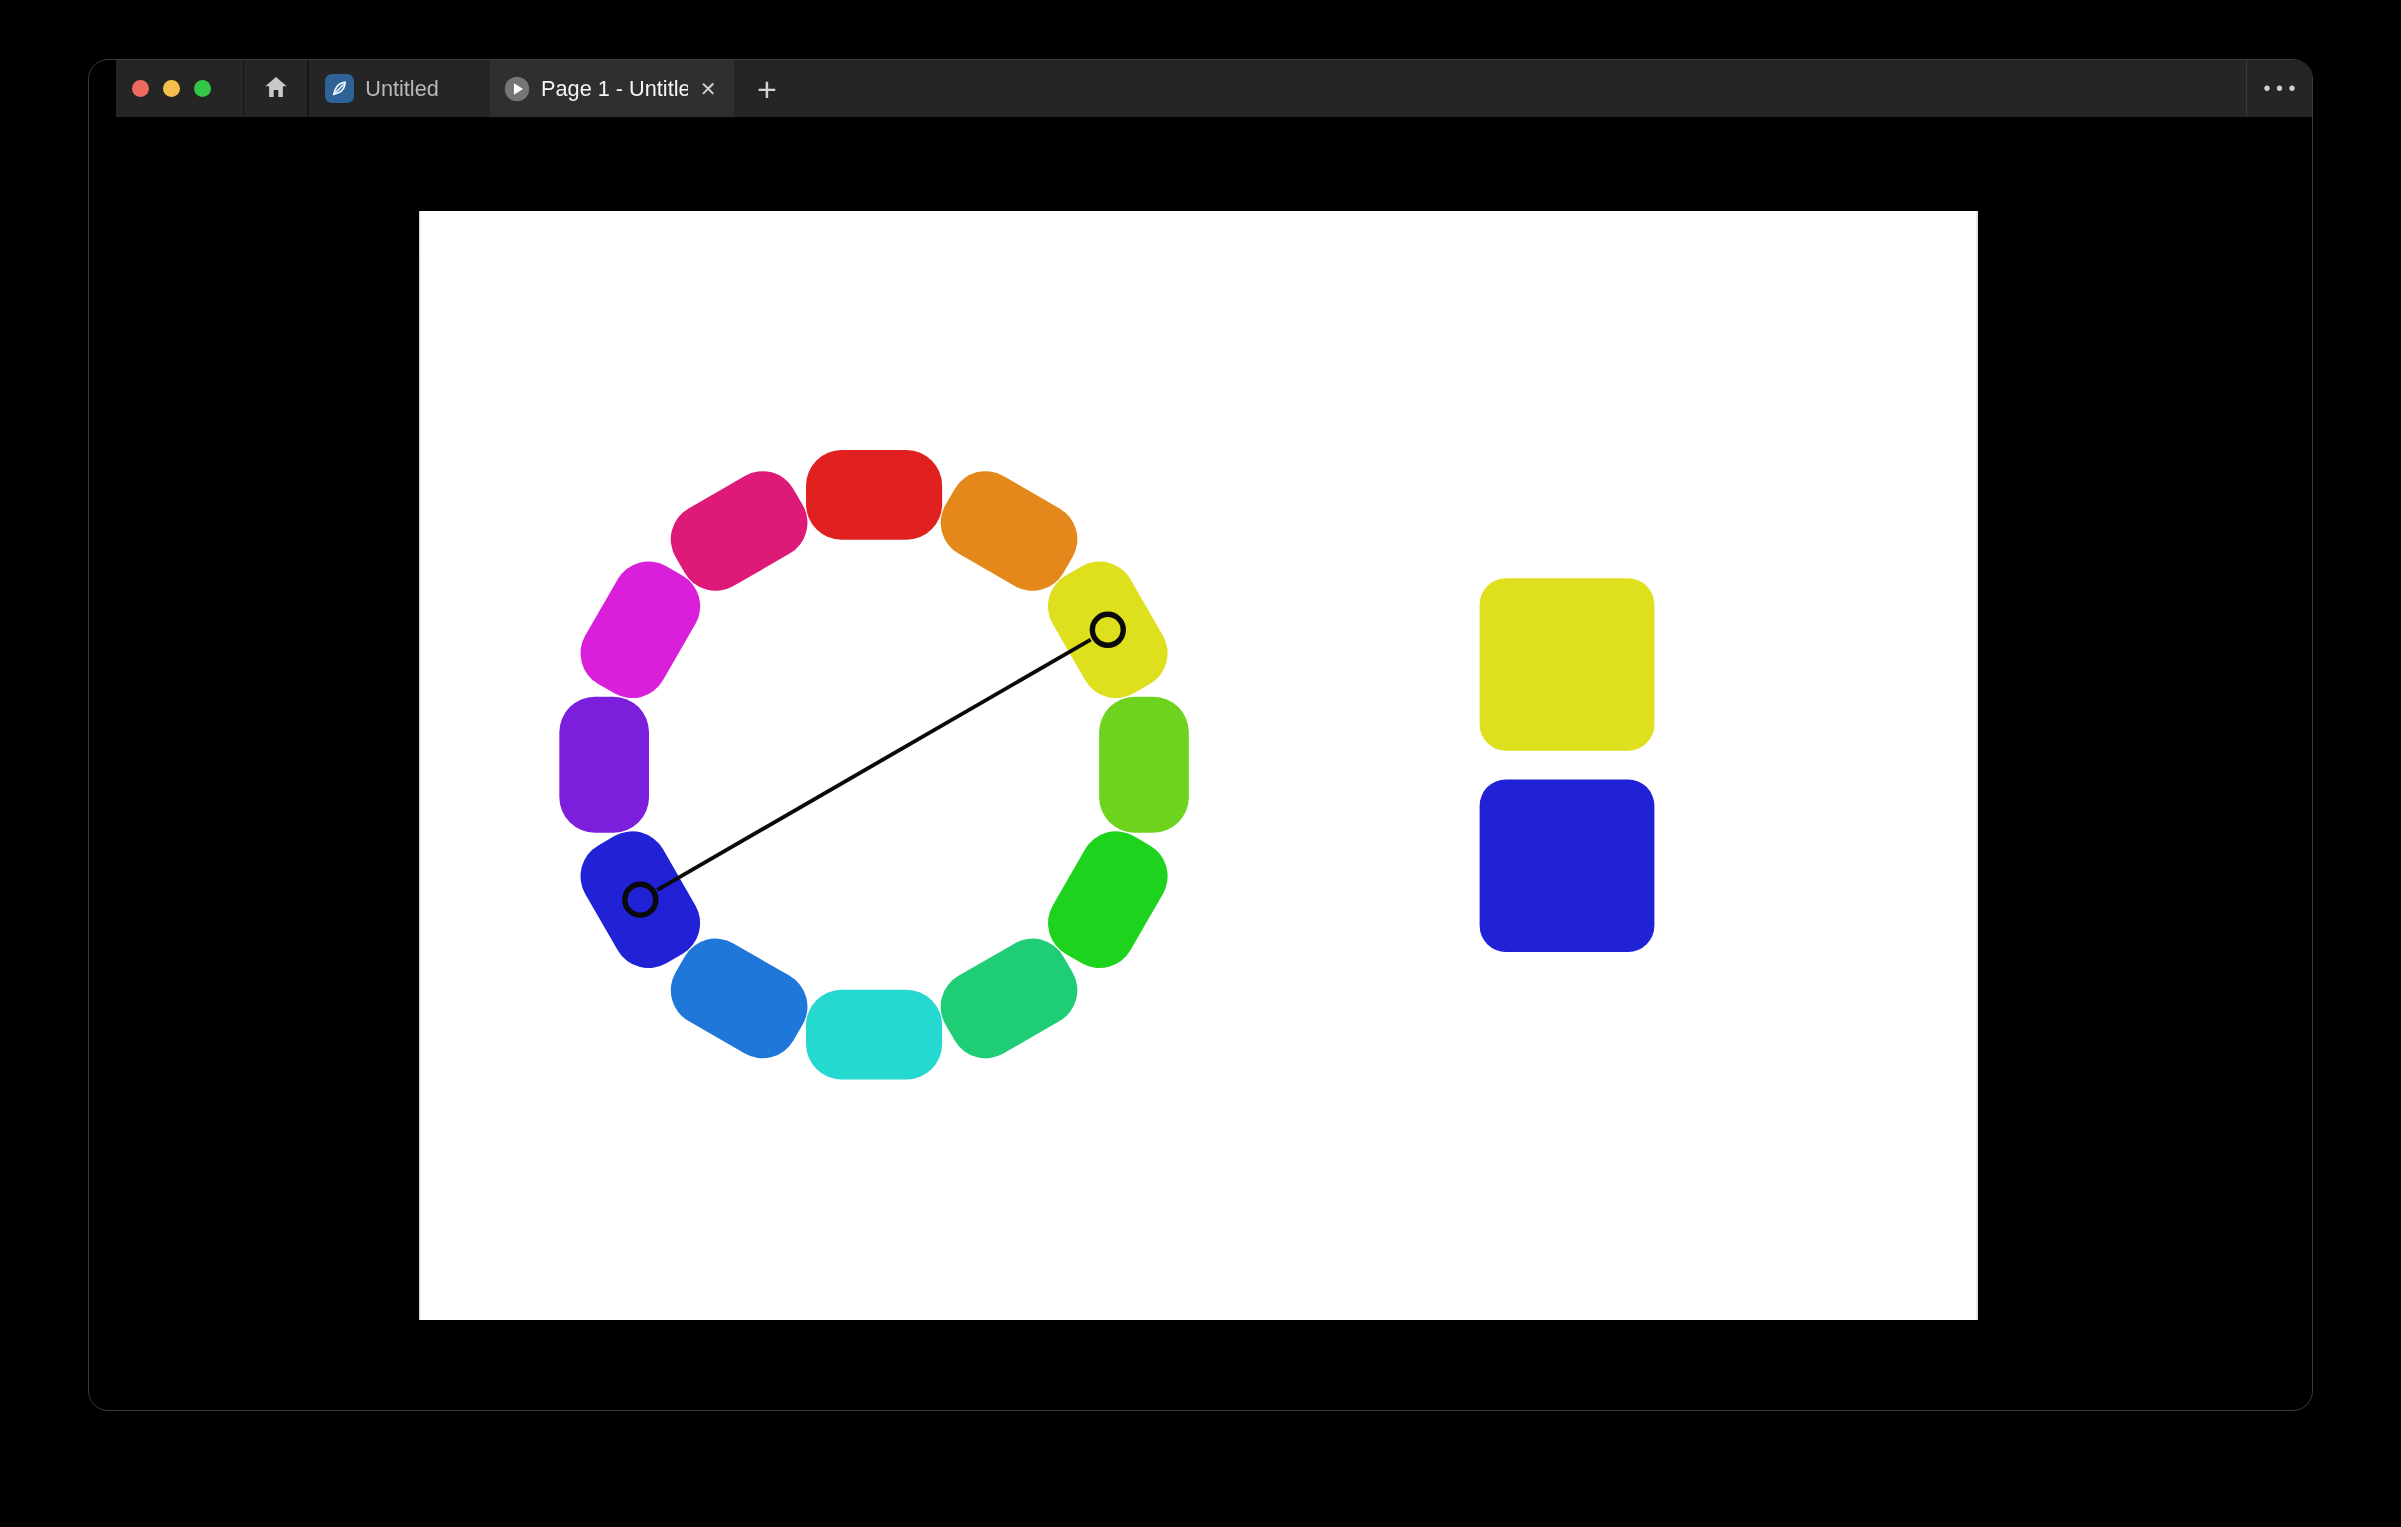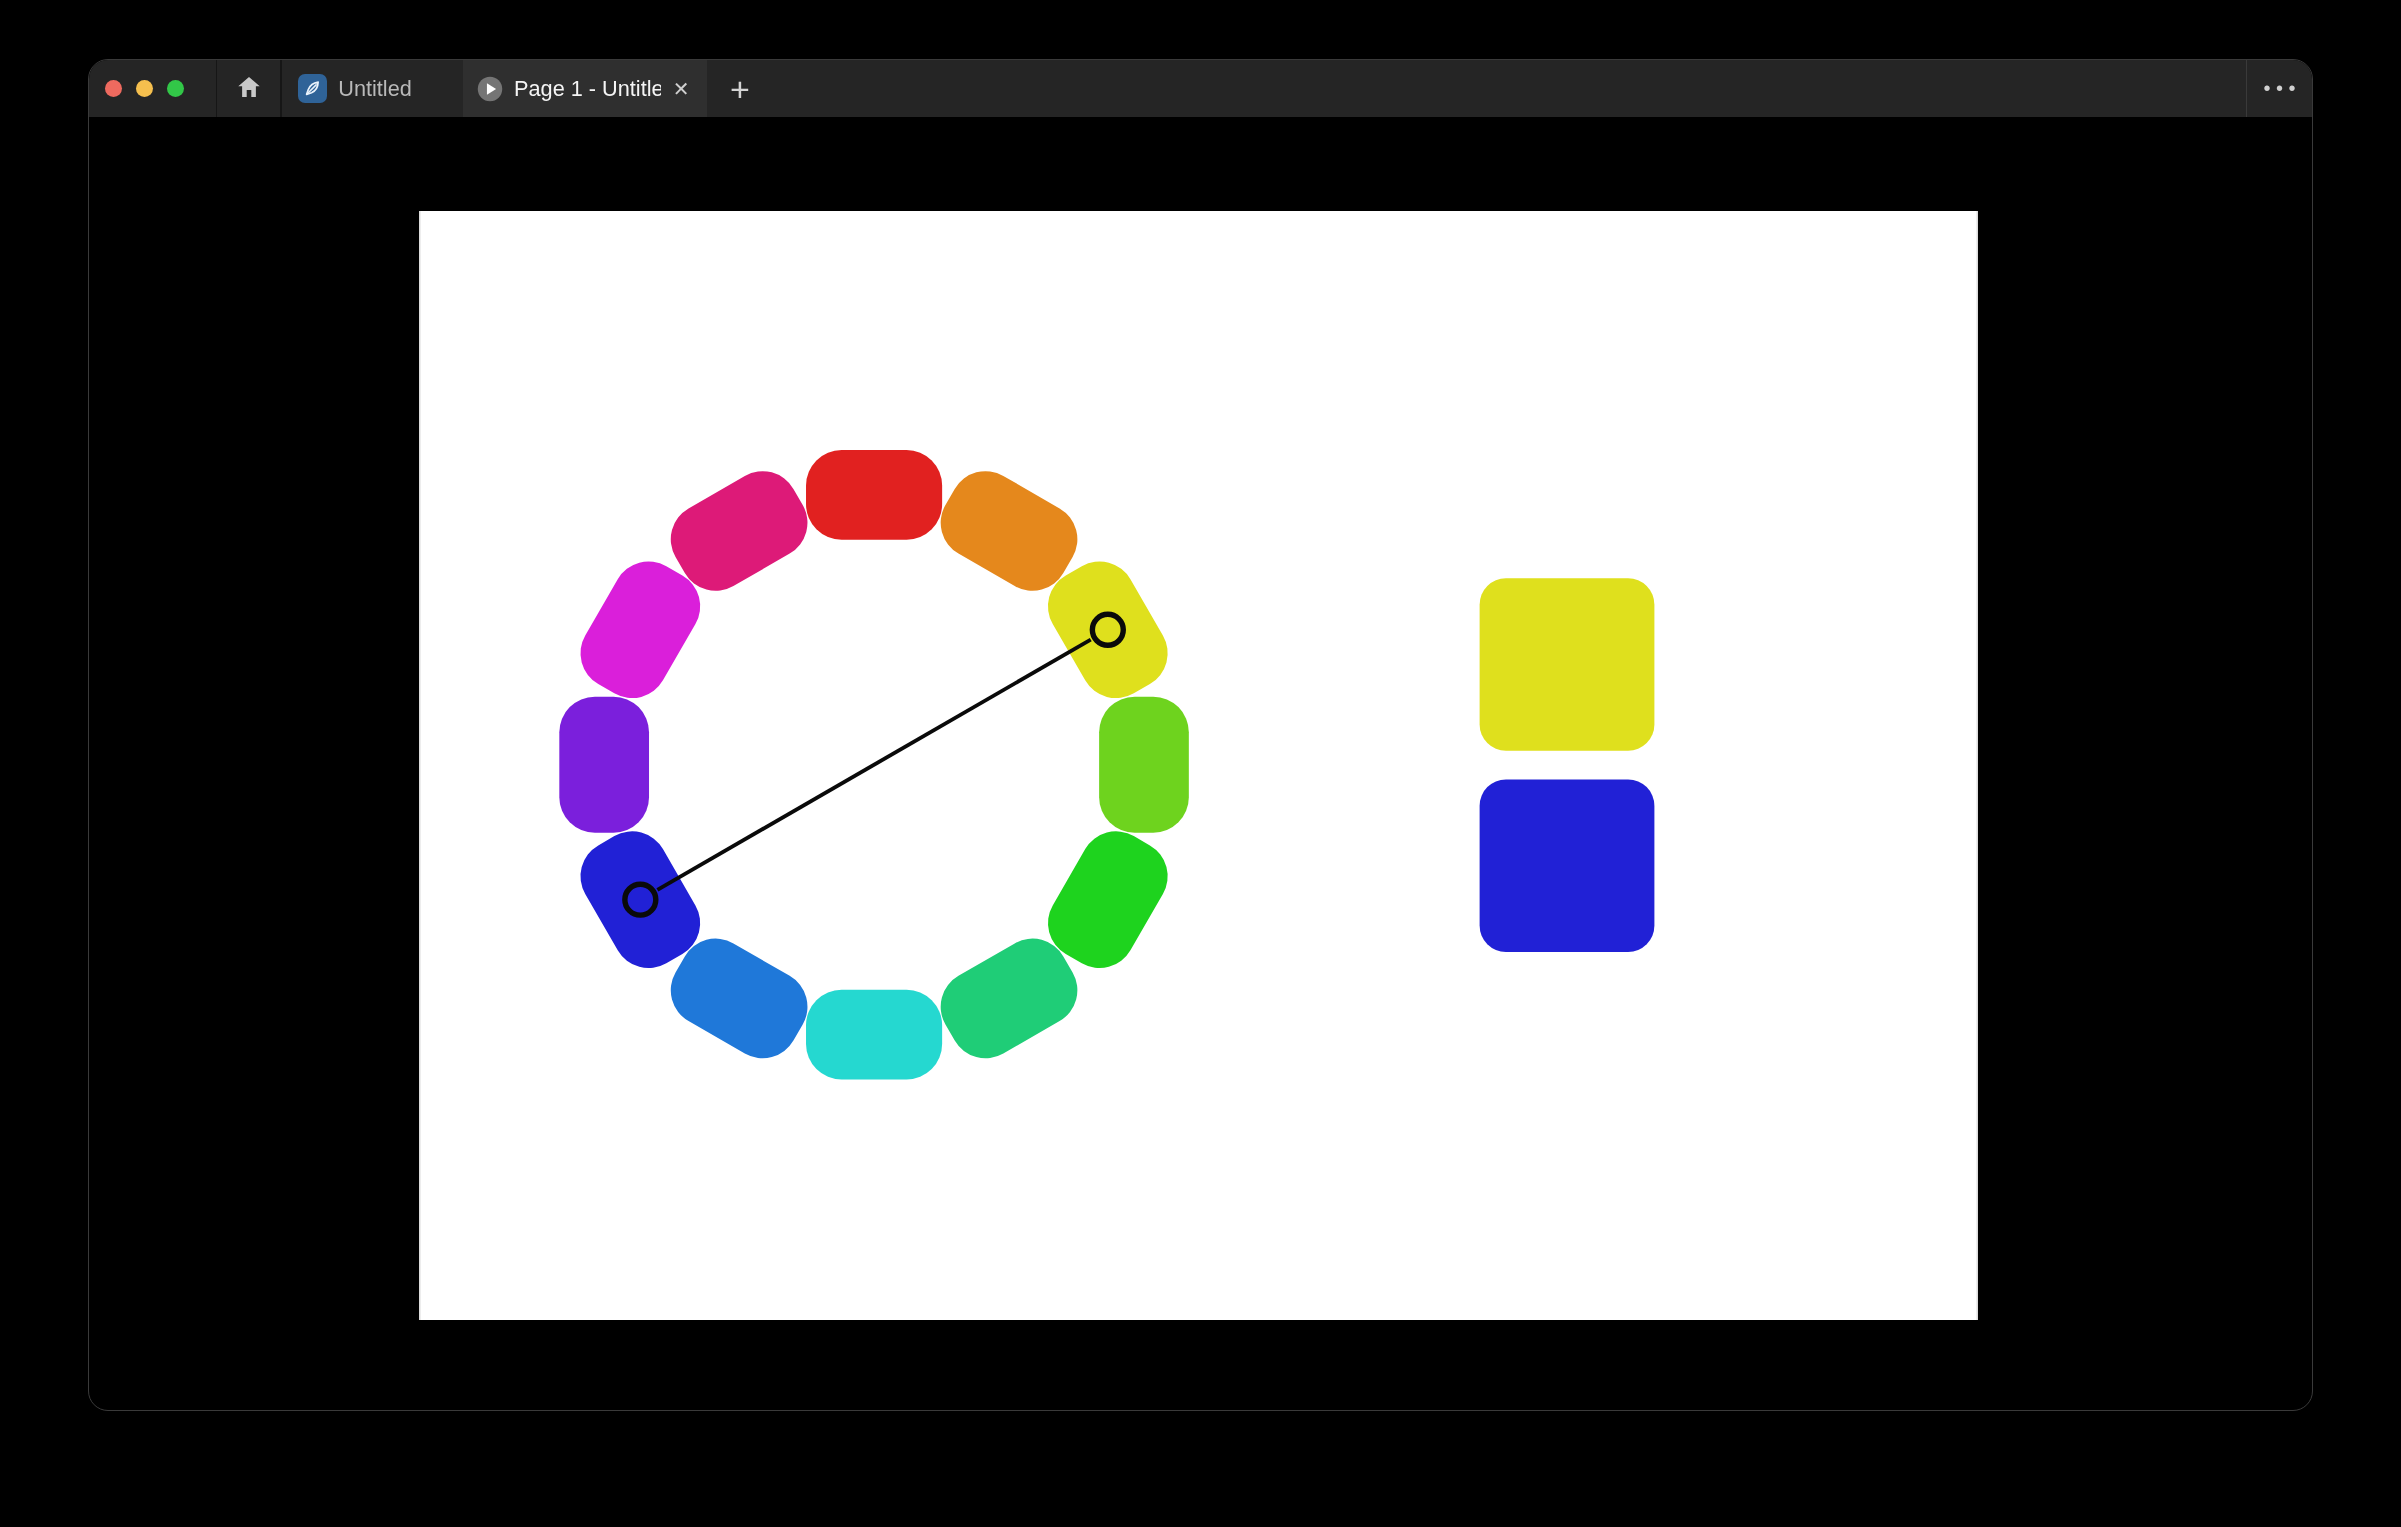--- a/index.html
+++ b/index.html
@@ -9,21 +9,21 @@
     -webkit-font-smoothing:antialiased;
   }
   .window{
     position:absolute;left:88px;top:59px;width:2225px;height:1352px;
     box-sizing:border-box;background:#000;border:1.5px solid #3a3a3a;
     border-radius:20px;overflow:hidden;
     box-shadow:0 46px 108px rgba(0,0,0,.9);
   }
   .titlebar{
     height:57px;background:var(--titlebar-bg,#252525);
-    display:flex;align-items:stretch;
+    display:flex;align-items:stretch;margin-left:27px;
   }
   .tb-sec{display:flex;align-items:center;}
   .traffic{width:111px;padding-left:15.5px;gap:14px;}
   .light{width:17px;height:17px;border-radius:50%;flex:0 0 auto;}
   .tb-div{width:1.5px;background:#161616;}
   .tb-div.light-div{background:#3a3a3a;}
   .home{width:63px;justify-content:center;cursor:default;}
   .tab{
     width:181px;padding-left:16.2px;gap:11.6px;box-sizing:border-box;
     color:var(--tab-text,#b9b9b9);font-size:21.7px;

